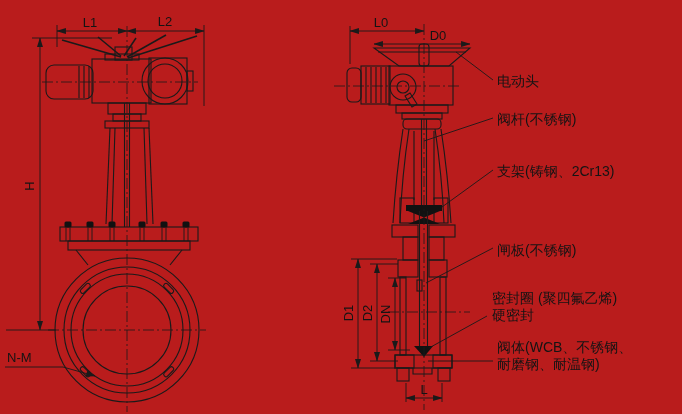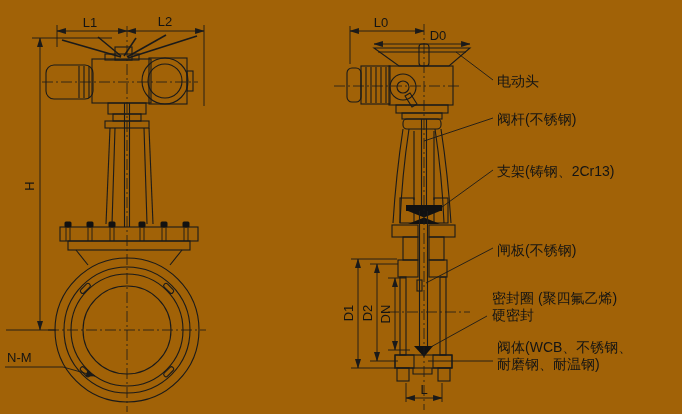--- a/index.html
+++ b/index.html
@@ -1,16 +1,16 @@
 <!DOCTYPE html>
 <html><head>
 <meta charset="utf-8">
 <style>
   html,body{margin:0;padding:0;background:#ffffff;}
-  .canvas{position:relative;width:682px;height:414px;background:#a16207;overflow:hidden;
+  .canvas{position:relative;width:682px;height:414px;background:#b91c1c;overflow:hidden;
           font-family:"Liberation Sans","DejaVu Sans",sans-serif;}
   svg{display:block;}
   svg text{fill:#141414;font-family:"Liberation Sans","DejaVu Sans",sans-serif;}
   .ln{stroke:#1a1a1a;stroke-width:1.1;fill:none;}
   .thin{stroke:#1a1a1a;stroke-width:0.9;fill:none;}
   .dim{stroke:#1a1a1a;stroke-width:0.9;fill:none;}
   .ctr{stroke:#1a1a1a;stroke-width:0.8;fill:none;stroke-dasharray:11 3 2 3;}
   .spoke{stroke:#1a1a1a;stroke-width:1.5;fill:none;}
   .blk{fill:#111111;stroke:none;}
   .dimtxt{font-size:13px;}

